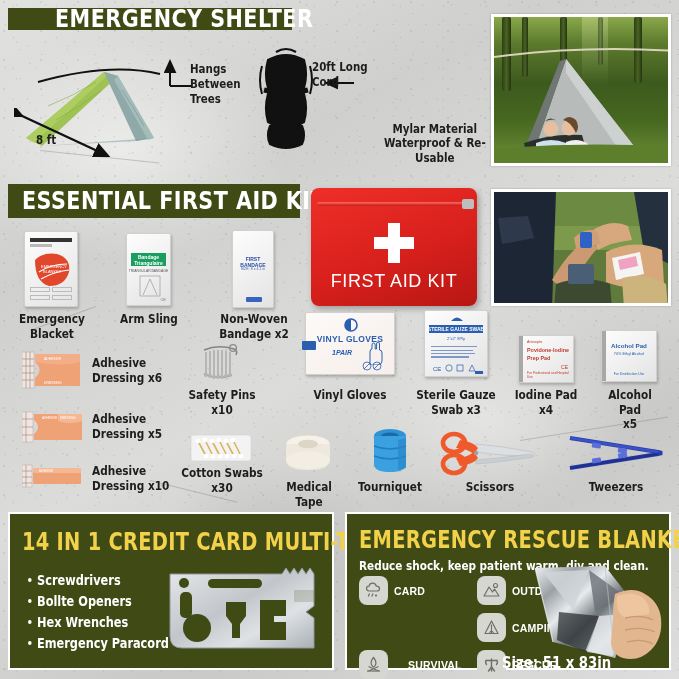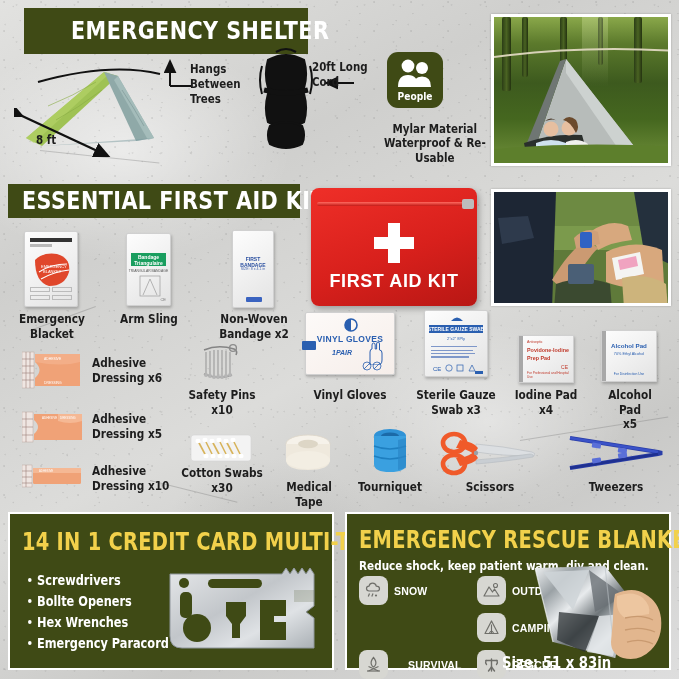--- a/index.html
+++ b/index.html
@@ -129,21 +129,21 @@
 </head>
 <body>
 
 <div id="page">
 
   <div class="crack" style="left:40px;top:150px;width:120px;height:1px;transform:rotate(6deg);"></div>
   <div class="crack" style="left:520px;top:440px;width:150px;height:1px;transform:rotate(-9deg);"></div>
   <div class="crack" style="left:150px;top:480px;width:90px;height:1px;transform:rotate(14deg);"></div>
   <div class="crack" style="left:30px;top:330px;width:70px;height:1px;transform:rotate(-20deg);"></div>
 
-  <div class="hdr-bar" style="left:24px;top:8px;width:284px;height:46px;padding-left:47px;">
+  <div class="hdr-bar" style="left:8px;top:8px;width:284px;height:22px;padding-left:47px;">
     <span class="hdr-text cond" style="font-size:25px;">EMERGENCY SHELTER</span>
   </div>
 
   <svg style="position:absolute;left:18px;top:46px;width:180px;height:110px;" viewBox="0 0 180 110">
     <path d="M8 92 L86 26 L100 30 L24 100 Z" fill="#9fc254"></path>
     <path d="M8 92 L86 26 L92 27 L16 97 Z" fill="#b3d167" opacity=".7"></path>
     <path d="M86 26 L100 30 L136 92 L118 95 Z" fill="#8fa9a8"></path>
     <path d="M100 30 L136 92 L130 94 L96 34 Z" fill="#a9c0be" opacity=".8"></path>
     <path d="M24 100 L136 92 L118 95 L24 100 Z" fill="#7c9ba0" opacity=".5"></path>
     <path d="M20 36 Q92 16 142 28" stroke="#111" stroke-width="2" fill="none"></path>
@@ -191,29 +191,20 @@
     <defs>
       <marker id="ah3" markerWidth="7" markerHeight="7" refX="5" refY="3.2" orient="auto">
         <path d="M0,0 L7,3.2 L0,6.4 z" fill="#111"></path>
       </marker>
     </defs>
     <path d="M32 7 L6 7" stroke="#111" stroke-width="2" marker-end="url(#ah3)"></path>
   </svg>
   <div class="ann-text cond" style="left:312px;top:60px;font-size:13px;">20ft Long
 Cord</div>
 
-  <div style="position:absolute;left:387px;top:52px;width:56px;height:56px;background:#3f4a15;border-radius:11px;">
-    <svg style="position:absolute;left:8px;top:6px;width:40px;height:30px;" viewBox="0 0 40 30">
-      <circle cx="13" cy="8" r="6.4" fill="#fff"></circle>
-      <path d="M3 29 Q3 17 13 17 Q23 17 23 29 Z" fill="#fff"></path>
-      <circle cx="27" cy="10" r="6" fill="#fff"></circle>
-      <path d="M18 29 Q18 18.5 27 18.5 Q36 18.5 36 29 Z" fill="#fff"></path>
-    </svg>
-    <div class="cond" style="position:absolute;left:0;right:0;bottom:5px;text-align:center;color:#fff;font-size:11px;font-weight:900;transform:scaleX(.92);">Fit 2 People</div>
-  </div>
 
   <div class="ann-text cond" style="left:375px;top:122px;font-size:12.5px;text-align:center;width:130px;transform:scaleX(.92);">Mylar Material
 Waterproof &amp; Re-Usable</div>
 
   <div class="photo" style="left:491px;top:14px;width:180px;height:152px;">
     <div class="forest"></div>
     <div class="tree" style="left:8px;top:0;width:9px;height:74px;"></div>
     <div class="tree" style="left:28px;top:0;width:6px;height:60px;"></div>
     <div class="tree" style="left:66px;top:0;width:7px;height:54px;"></div>
     <div class="tree" style="left:104px;top:0;width:5px;height:48px;"></div>
@@ -279,21 +270,21 @@
   <div class="item-label cond" style="left:190px;top:312px;width:128px;font-size:13px;">Non-Woven Bandage x2</div>
 
   <div style="position:absolute;left:311px;top:188px;width:166px;height:118px;
               background:linear-gradient(160deg,#ef2f28 0%,#d8201c 55%,#b81714 100%);
               border-radius:8px;box-shadow:2px 3px 6px rgba(0,0,0,.28);">
     <div style="position:absolute;left:6px;top:14px;right:6px;height:4px;background:linear-gradient(180deg,#ff6a60,#c31a16);border-radius:2px;"></div>
     <div style="position:absolute;right:3px;top:11px;width:12px;height:10px;background:#bdbdbd;border-radius:2px;"></div>
     <svg style="position:absolute;left:61px;top:33px;width:44px;height:44px;" viewBox="0 0 44 44">
       <path d="M16 2 H28 V16 H42 V28 H28 V42 H16 V28 H2 V16 H16 Z" fill="#fff"></path>
     </svg>
-    <div class="" style="position:absolute;left:0;right:0;top:83px;text-align:center;color:#fff;font-size:18px;font-weight:700;letter-spacing:.6px;">FIRST AID KIT</div>
+    <div class="" style="position:absolute;left:0;right:0;top:83px;text-align:center;color:#fff;font-size:18px;font-weight:400;letter-spacing:.6px;">FIRST AID KIT</div>
   </div>
 
   <div class="photo" style="left:491px;top:189px;width:180px;height:117px;">
     <svg style="position:absolute;inset:0;width:180px;height:117px;" viewBox="0 0 180 117">
       <rect width="180" height="117" fill="#5f7a3a"></rect>
       <rect y="0" width="180" height="36" fill="#6d8a42"></rect>
       <rect y="34" width="180" height="24" fill="#7b9a4c"></rect>
       <path d="M0 0 L62 0 L58 117 L0 117 Z" fill="#1d2634"></path>
       <path d="M4 26 L34 24 L40 46 L8 52 Z" fill="#2e3a4c"></path>
       <path d="M140 0 L180 0 L180 74 L150 60 Z" fill="#24303d"></path>
@@ -562,21 +553,21 @@
 
     <div class="feat" style="left:12px;top:62px;">
       <span class="feat-ico">
         <svg width="19" height="19" viewBox="0 0 19 19">
           <path d="M5 10 Q2.5 10 2.5 7.6 Q2.5 5.2 5 5.2 Q5.6 2.2 8.6 2.2 Q11.8 2.2 12.3 5.2 Q15.5 5.2 15.5 7.8 Q15.5 10 13 10 Z" fill="none" stroke="#6f6f6a" stroke-width="1.2"></path>
           <line x1="5.5" y1="12.5" x2="4.3" y2="15.5" stroke="#6f6f6a" stroke-width="1.2"></line>
           <line x1="9" y1="12.5" x2="7.8" y2="15.5" stroke="#6f6f6a" stroke-width="1.2"></line>
           <circle cx="12" cy="14.5" r="1.1" fill="#6f6f6a"></circle>
         </svg>
       </span>
-      <span class="feat-lbl">SNOW</span>
+      <span class="feat-lbl">CARD</span>
     </div>
 
     <div class="feat" style="left:130px;top:62px;">
       <span class="feat-ico">
         <svg width="19" height="19" viewBox="0 0 19 19">
           <path d="M2 15 L7 6 L10.5 11 L12.5 8 L17 15 Z" fill="none" stroke="#6f6f6a" stroke-width="1.2" stroke-linejoin="round"></path>
           <circle cx="13.5" cy="4.5" r="2" fill="none" stroke="#6f6f6a" stroke-width="1.1"></circle>
         </svg>
       </span>
       <span class="feat-lbl">OUTDOORS</span>

